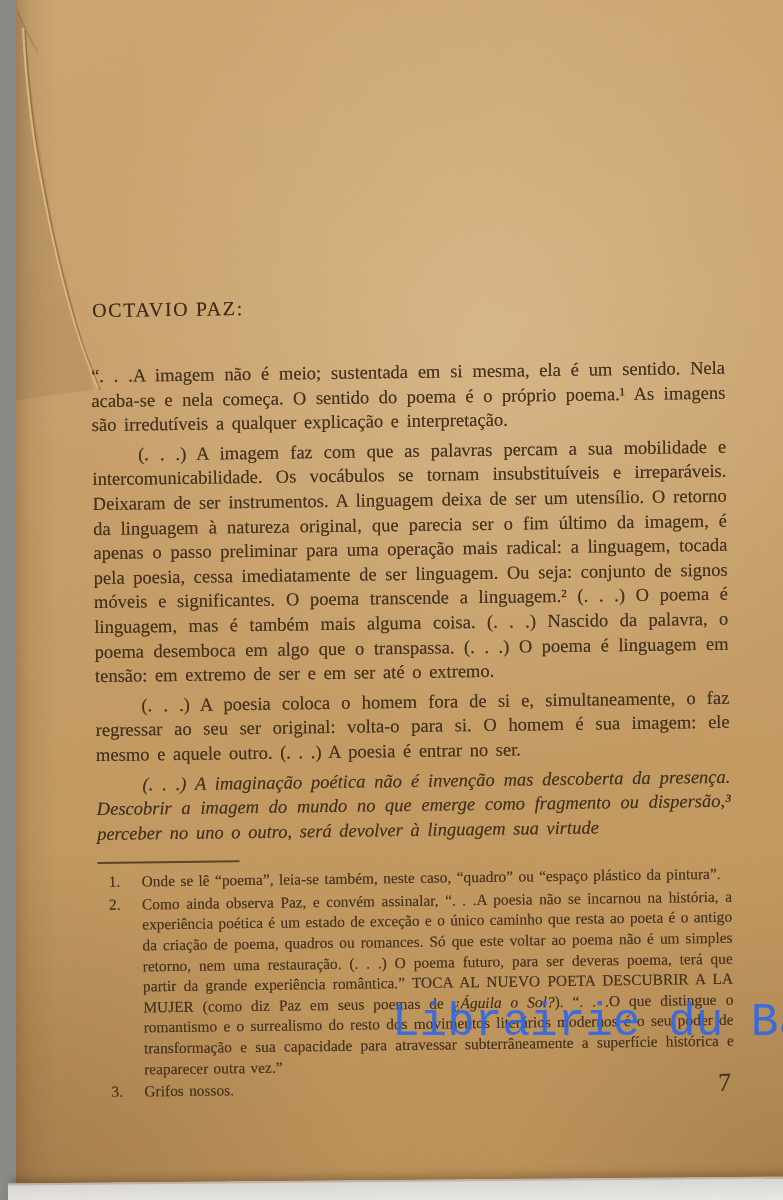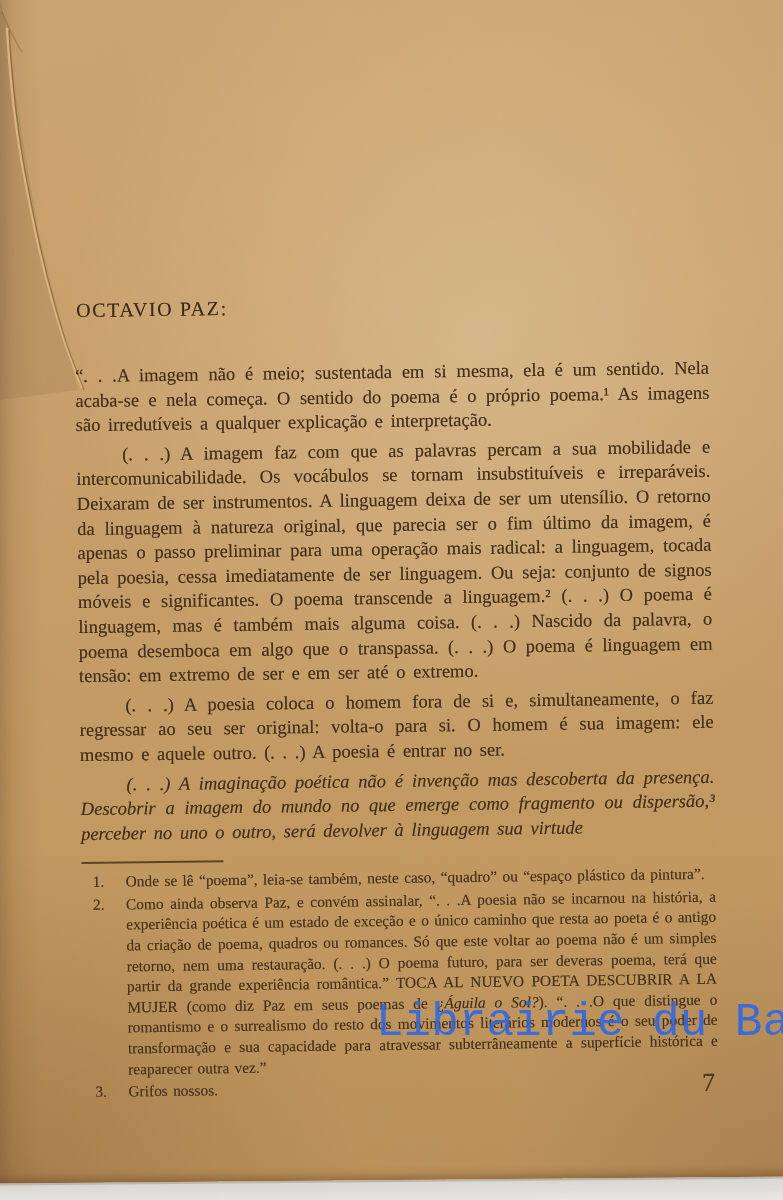--- a/index.html
+++ b/index.html
@@ -8,20 +8,21 @@
     font-family:"Liberation Serif", serif;
   }
   .paper{
     position:absolute;inset:0;
     background:
       radial-gradient(90% 60% at 62% 28%, rgba(255,238,205,0.30), rgba(255,238,205,0) 60%),
       radial-gradient(70% 45% at 0% 100%, rgba(96,60,28,0.26), rgba(96,60,28,0) 65%),
       radial-gradient(60% 45% at 100% 100%, rgba(90,58,26,0.20), rgba(90,58,26,0) 60%),
       linear-gradient(90deg, rgba(88,56,26,0.28) 0px, rgba(88,56,26,0.10) 14px, rgba(88,56,26,0) 42px),
       linear-gradient(180deg, #cda671 0%, #c9a06b 35%, #c3995f 70%, #bb9057 100%);
+    margin-left: 16px;
   }
   .grain{position:absolute;inset:0;width:100%;height:100%;opacity:.55;pointer-events:none;}
   .crease{position:absolute;left:0;top:0;pointer-events:none;}
   .content{
     position:absolute;left:84px;top:299px;width:634px;
     color:#42301d;
     transform:rotate(-0.75deg);transform-origin:0 760px;
     text-shadow:0 0 0.6px rgba(66,48,29,0.55);
   }
   .heading{

